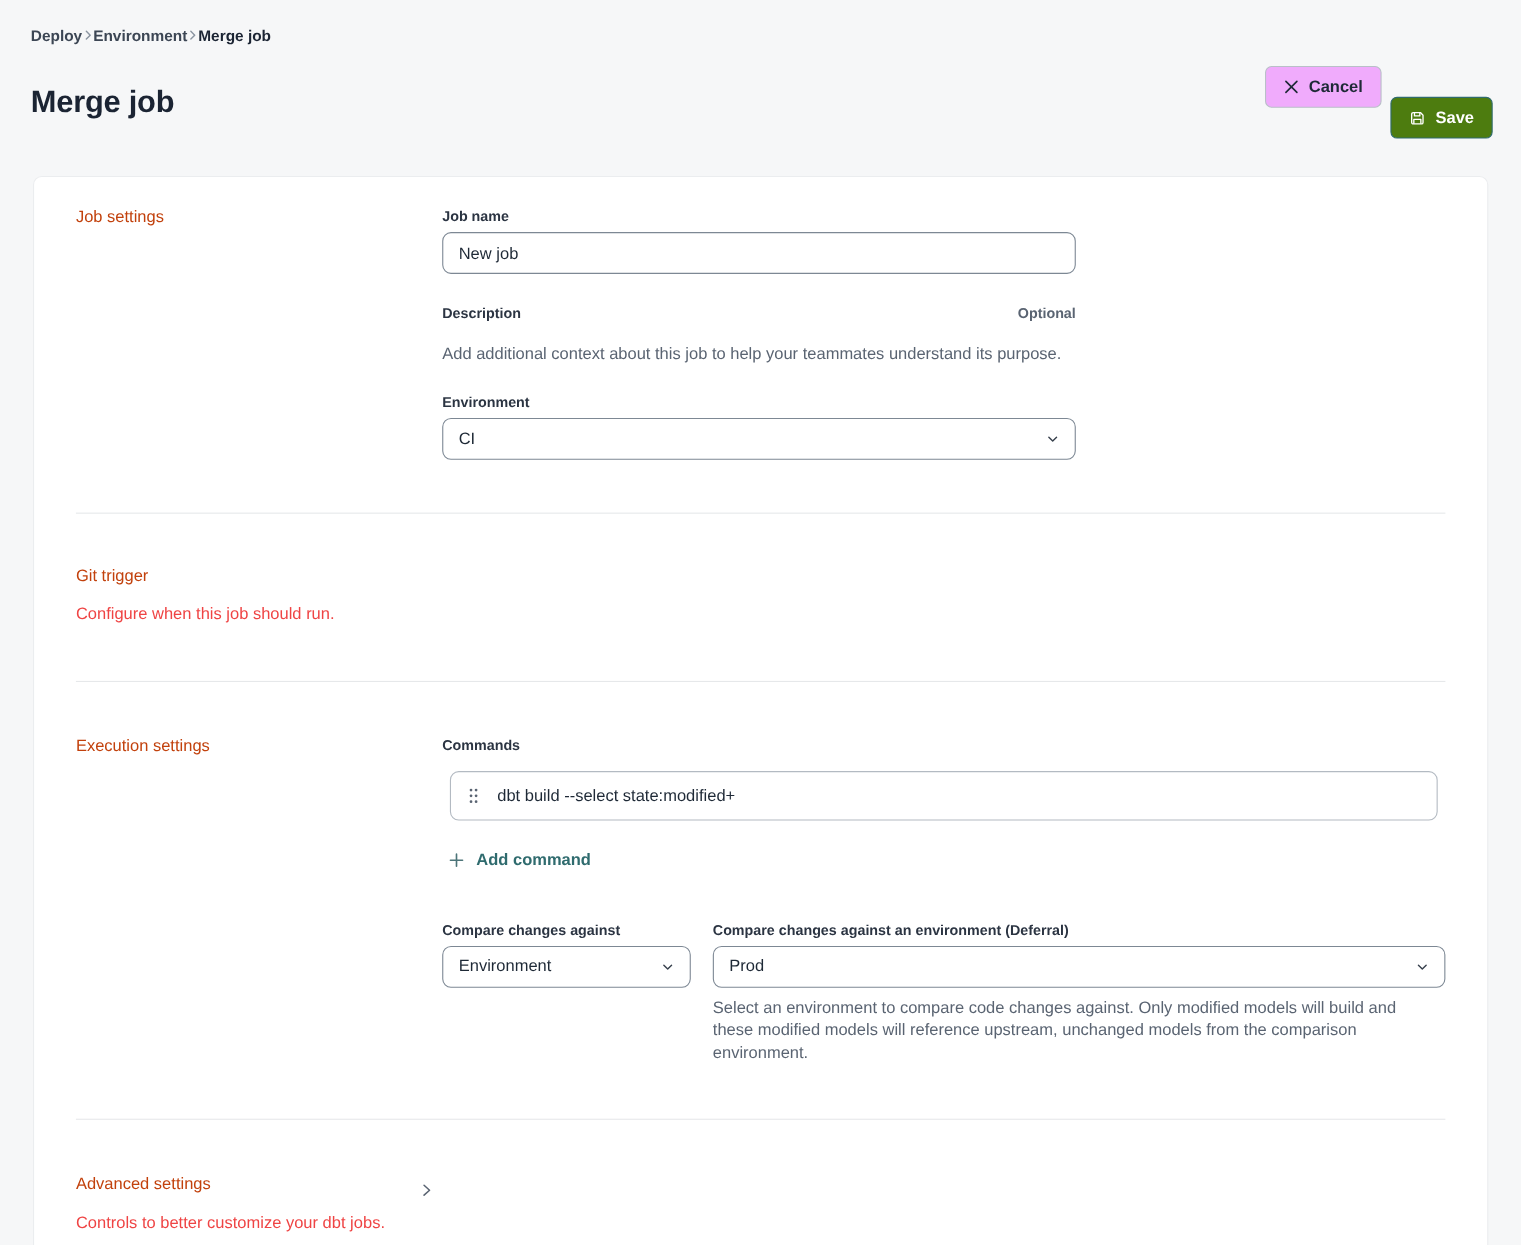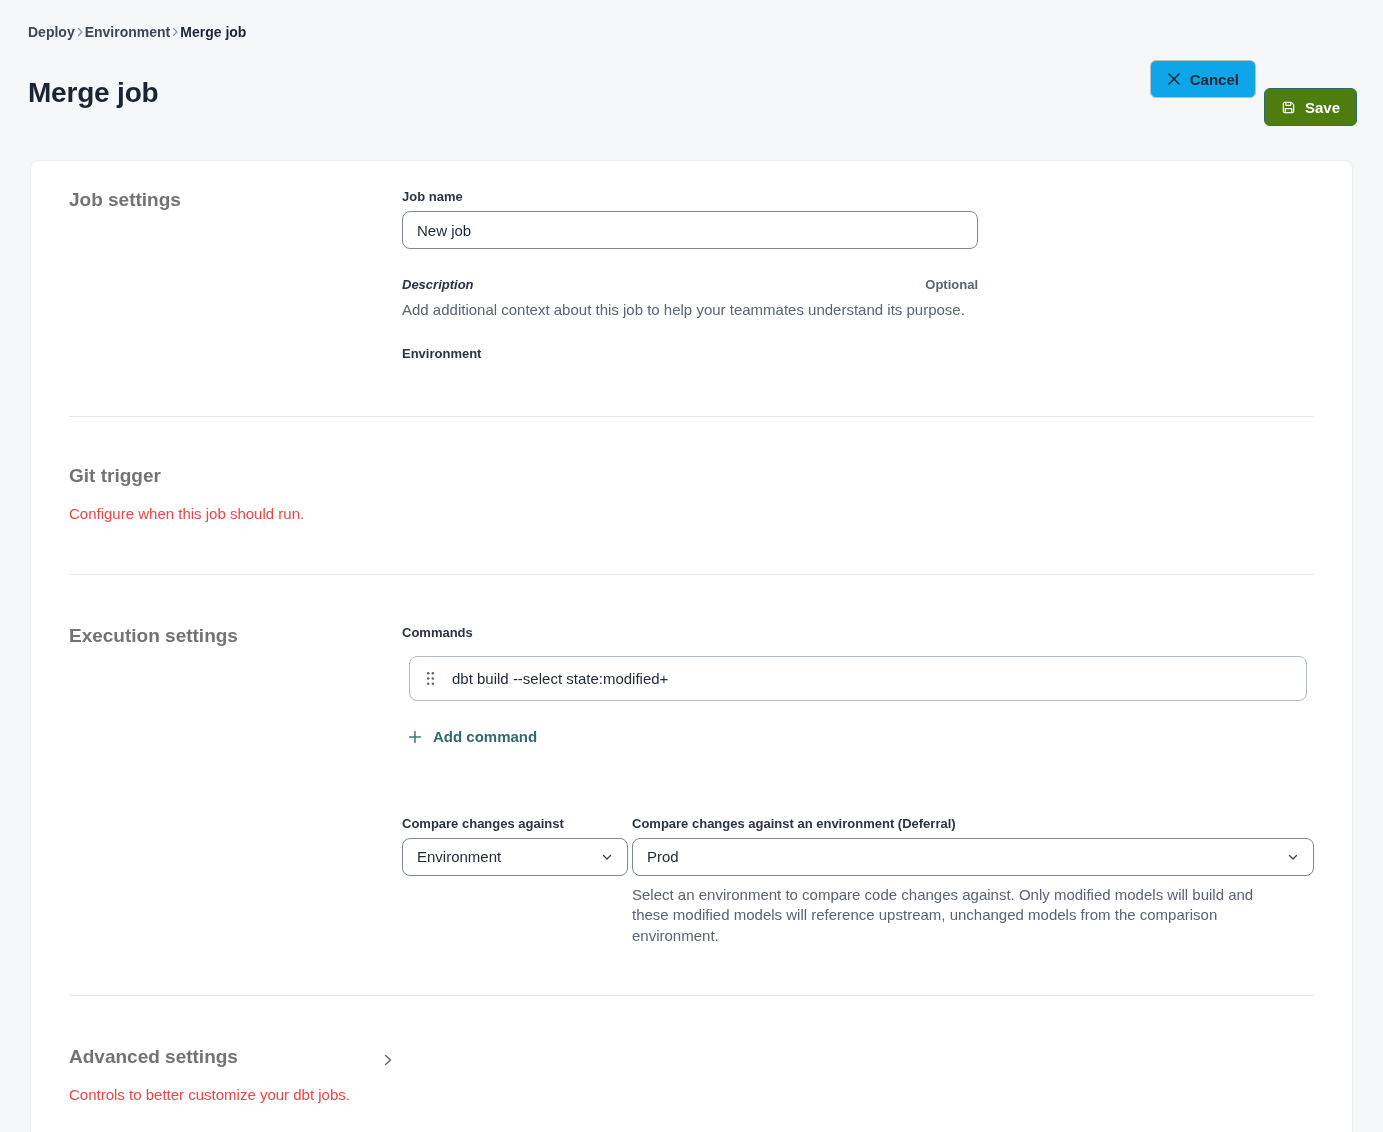--- a/index.html
+++ b/index.html
@@ -17,47 +17,47 @@
   .crumb.current { color: #1c2534; font-weight: 700; cursor: default; }
   .crumb-sep { display: flex; color: #8b95a1; }
   .header-row { display: flex; justify-content: space-between; align-items: center; margin-top: 20px; }
   .page-title { font-size: 28px; font-weight: 700; color: #1b2433; letter-spacing: -0.2px; }
   .actions { display: flex; gap: 8px; }
   .btn {
     height: 38px; border-radius: 6px; font-size: 15px; font-weight: 600;
     display: inline-flex; align-items: center; gap: 9px; padding: 0 16px;
     font-family: "Liberation Sans", sans-serif; cursor: pointer;
   }
-  .btn-cancel { background: #0ea5e9; border: 1px solid #b9c0c8; color: #1e2936; }
+  .btn-cancel { background: #f0abfc; border: 1px solid #b9c0c8; color: #1e2936; }
   .btn-save { background: #4d7c0f; border: 1px solid #2f6b6e; color: #ffffff; margin-top: 28px; }
 
   .card {
     margin: 34px 30px 26px;
     background: #ffffff;
     border: 1px solid #ebedef;
     border-radius: 8px;
   }
   .section { display: flex; padding: 0 38px; }
   .section-left { width: 333px; flex-shrink: 0; }
   .section-right { flex: 1; min-width: 0; }
-  .section-heading { font-size: 19px; font-weight: 700; color: #737373; }
+  .section-heading { font-size: 15px; font-weight: 400; color: #c2410c; }
   .section-sub { font-size: 15px; color: #ef4444; margin-top: 18px; }
   .divider { height: 1px; background: #e6e8ea; margin: 0 38px; }
 
   .sec-job { padding-top: 28px; padding-bottom: 48px; }
   .sec-git { padding-top: 48px; padding-bottom: 52px; }
   .sec-exec { padding-top: 50px; padding-bottom: 48px; }
   .sec-adv { padding-top: 50px; padding-bottom: 46px; }
 
   .form-col { width: 576px; }
   .field { margin-bottom: 28px; }
   .field:last-child { margin-bottom: 0; }
   .field-label { font-size: 13px; font-weight: 700; color: #2b3442; margin-bottom: 7px; }
   .label-row { display: flex; justify-content: space-between; align-items: baseline; margin-bottom: 7px; }
-  .label-row .field-label { margin-bottom: 0; font-style: italic; }
+  .label-row .field-label { margin-bottom: 12px; }
   .optional { font-size: 13px; font-weight: 600; color: #5a6472; }
   .text-input {
     width: 100%; height: 38px; border: 1px solid #7d8894; border-radius: 8px;
     padding: 0 14px; font-size: 15px; color: #1e2936; background: #fff;
     font-family: "Liberation Sans", sans-serif; outline: none;
   }
   .helper { font-size: 15px; color: #5a6472; margin-top: 9px; }
   .select {
     width: 100%; height: 38px; border: 1px solid #7d8894; border-radius: 8px;
     padding: 0 14px; background: #fff; display: flex; align-items: center;
@@ -82,21 +82,21 @@
     margin: 0 7px; height: 45px; border: 1px solid #b3bac2; border-radius: 8px;
     display: flex; align-items: center; padding: 0 16px; gap: 17px; background: #fff;
   }
   .command-text { font-size: 15px; color: #1e2936; }
   .drag-handle { display: flex; cursor: grab; }
   .add-command {
     margin-top: 27px; margin-left: 6px; display: inline-flex; align-items: center;
     gap: 11px; color: #2f6b6e; font-size: 15px; font-weight: 600; cursor: pointer;
     background: none; border: none; font-family: "Liberation Sans", sans-serif;
   }
-  .compare-row { display: flex; gap: 4px; margin-top: 68px; }
+  .compare-row { display: flex; gap: 20px; margin-top: 44px; }
   .compare-col-1 { width: 226px; flex-shrink: 0; }
   .compare-col-2 { flex: 1; min-width: 0; }
   .deferral-helper { max-width: 648px; line-height: 1.38; }
 
   .adv-row { display: flex; align-items: flex-start; }
   .adv-left { width: 300px; }
   .adv-chevron { margin-top: 7px; margin-left: 13px; display: flex; color: #5a6472; cursor: pointer; }
 </style>
 </head>
 <body>
@@ -159,20 +159,28 @@
         <div class="field">
           <div class="label-row">
             <div class="field-label">Description</div>
             <div class="optional">Optional</div>
           </div>
           <div class="helper">Add additional context about this job to help your teammates understand its purpose.</div>
         </div>
 
         <div class="field">
           <div class="field-label">Environment</div>
+          <div class="select">
+            <span class="select-value">CI</span>
+            <span style="display:flex;">
+              <svg width="12" height="12" viewBox="0 0 12 12" fill="none">
+                  <path d="M2.5 4.5 L6 8 L9.5 4.5" stroke="#39424e" stroke-width="1.3" stroke-linecap="round" stroke-linejoin="round"></path>
+                </svg>
+            </span>
+          </div>
         </div>
       </div>
     </div>
   </section>
 
   <div class="divider"></div>
 
   <section class="section sec-git">
     <div class="section-left">
       <h2 class="section-heading">Git trigger</h2>

